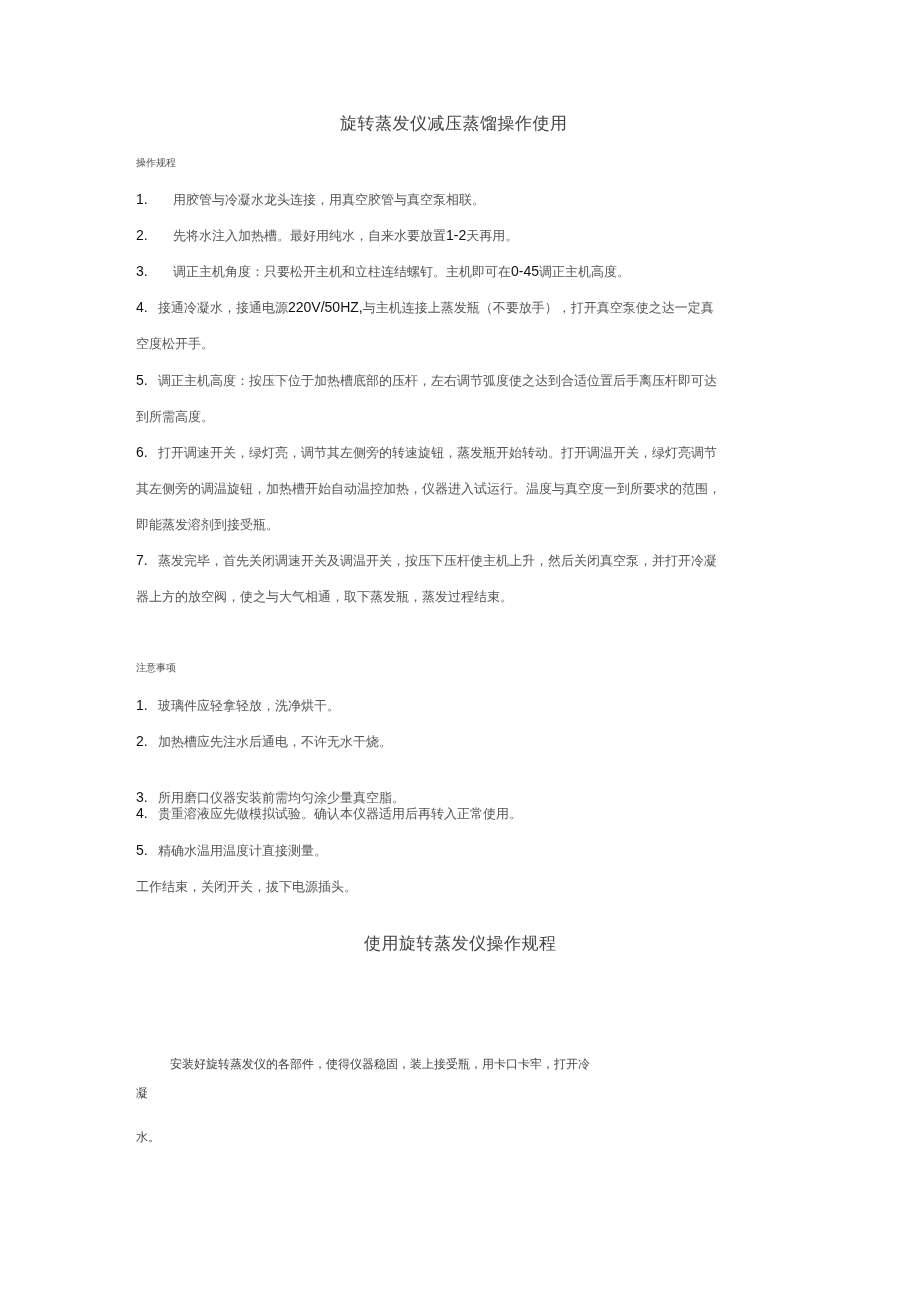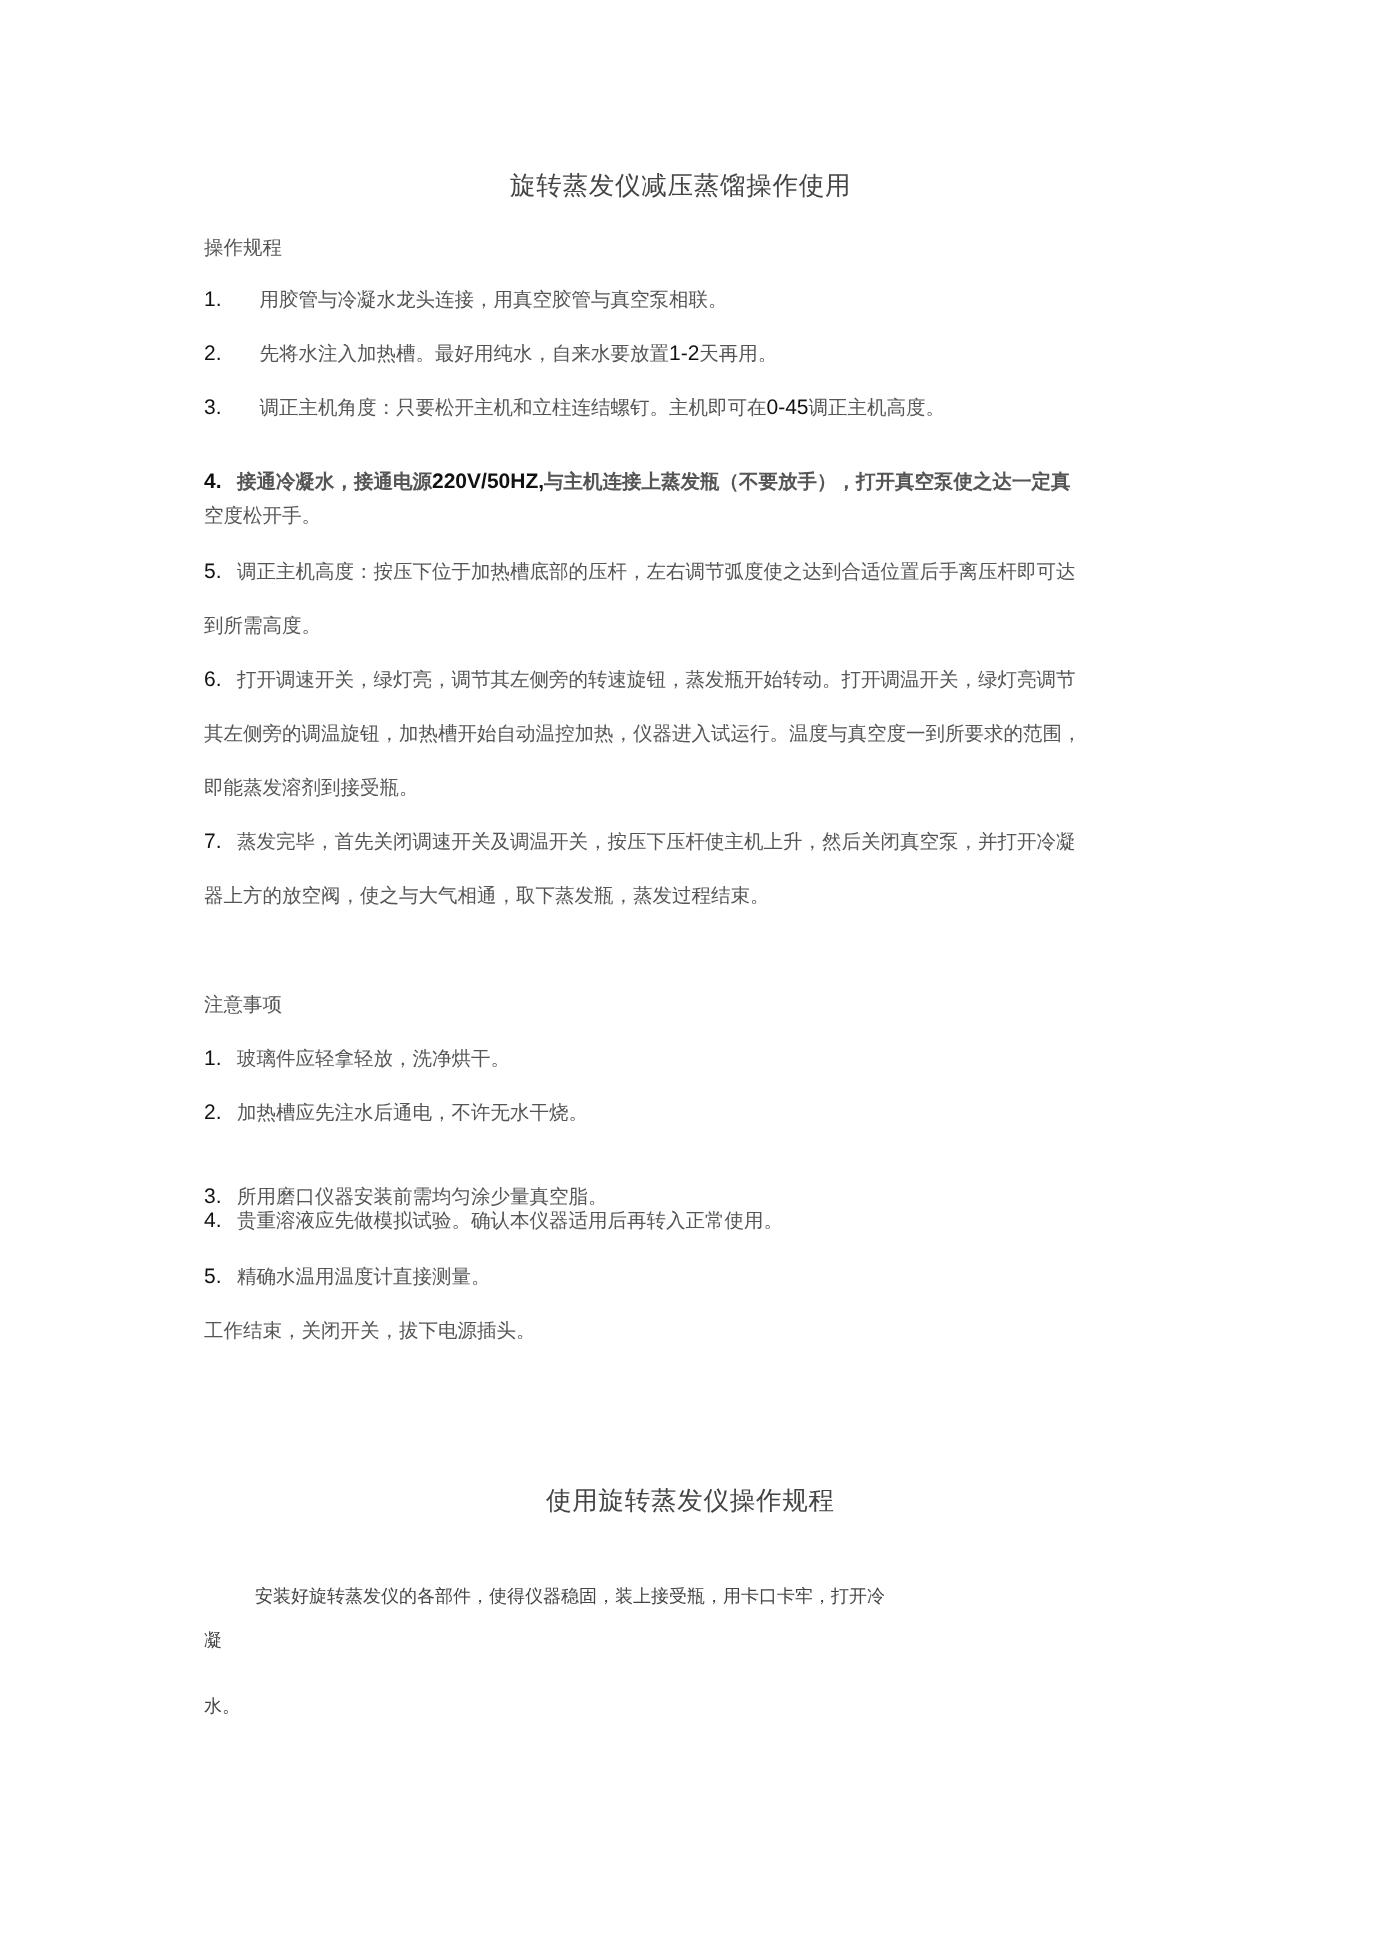--- a/index.html
+++ b/index.html
@@ -23,23 +23,23 @@
     .abs {
       position: absolute;
       white-space: nowrap;
     }
     .title {
       font-size: 17px;
       color: #444444;
       letter-spacing: 0.5px;
     }
     .title1 { left: 340px; top: 112px; }
-    .title2 { left: 364px; top: 989px; }
+    .title2 { left: 364px; top: 932px; }
     .section-label {
-      font-size: 13px;
+      font-size: 10px;
       color: #555555;
     }
     .line {
       font-size: 13px;
       color: #555555;
       left: 136px;
     }
     .num {
       color: #111111;
       font-family: "Liberation Sans", sans-serif;
@@ -73,21 +73,21 @@
   </div>
 
   <div class="abs line" style="top:227px;">
     <span class="num wide">2.</span><span>先将水注入加热槽。最好用纯水，自来水要放置</span><span class="latin">1-2</span><span>天再用。</span>
   </div>
 
   <div class="abs line" style="top:263px;">
     <span class="num wide">3.</span><span>调正主机角度：只要松开主机和立柱连结螺钉。主机即可在</span><span class="latin">0-45</span><span>调正主机高度。</span>
   </div>
 
-  <div class="abs line" style="top:312px;font-weight:bold;">
+  <div class="abs line" style="top:299px;">
     <span class="num narrow">4.</span><span>接通冷凝水，接通电源</span><span class="latin">220V/50HZ,</span><span>与主机连接上蒸发瓶（不要放手），打开真空泵使之达一定真</span>
   </div>
   <div class="abs line" style="top:335px;font-family:Liberation Serif, serif;">空度松开手。</div>
 
   <div class="abs line" style="top:372px;">
     <span class="num narrow">5.</span><span>调正主机高度：按压下位于加热槽底部的压杆，左右调节弧度使之达到合适位置后手离压杆即可达</span>
   </div>
   <div class="abs line" style="top:408px;">到所需高度。</div>
 
   <div class="abs line" style="top:444px;">

